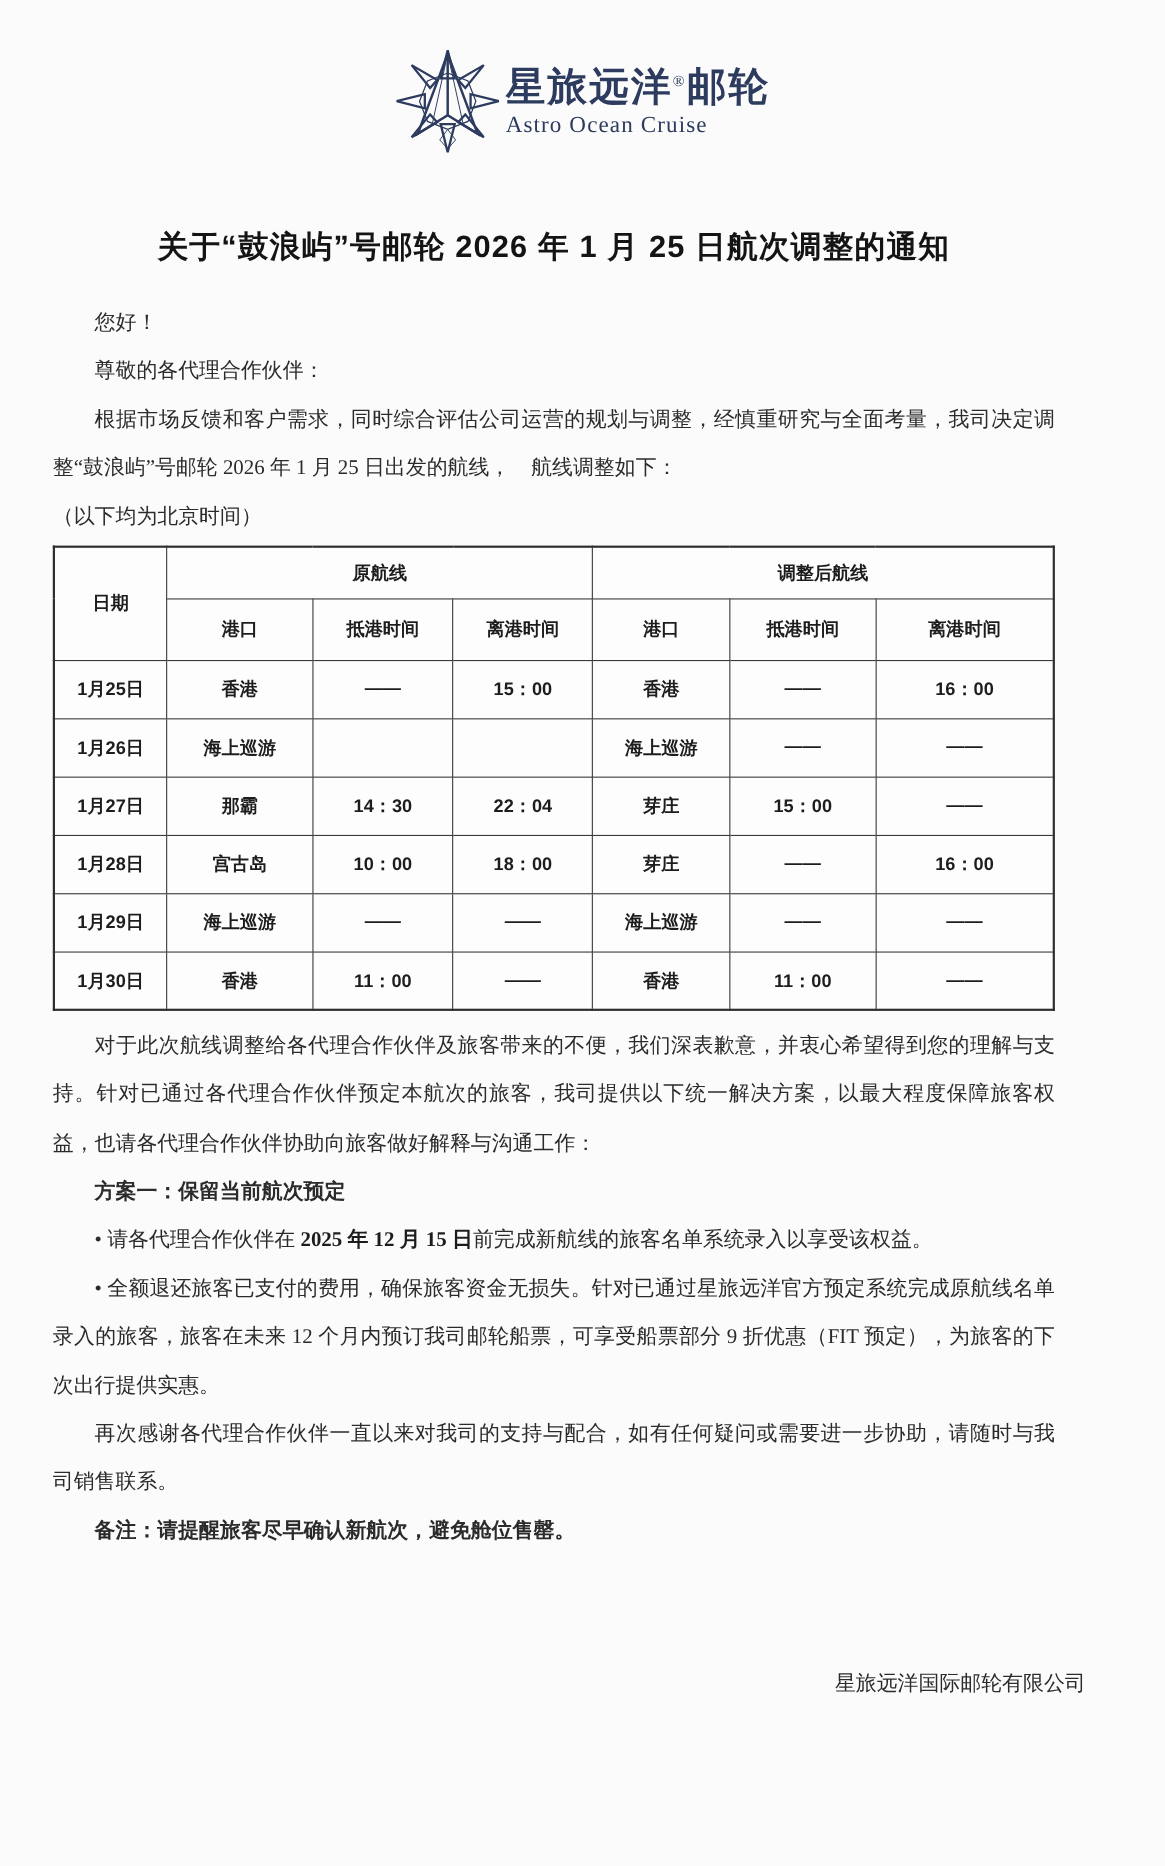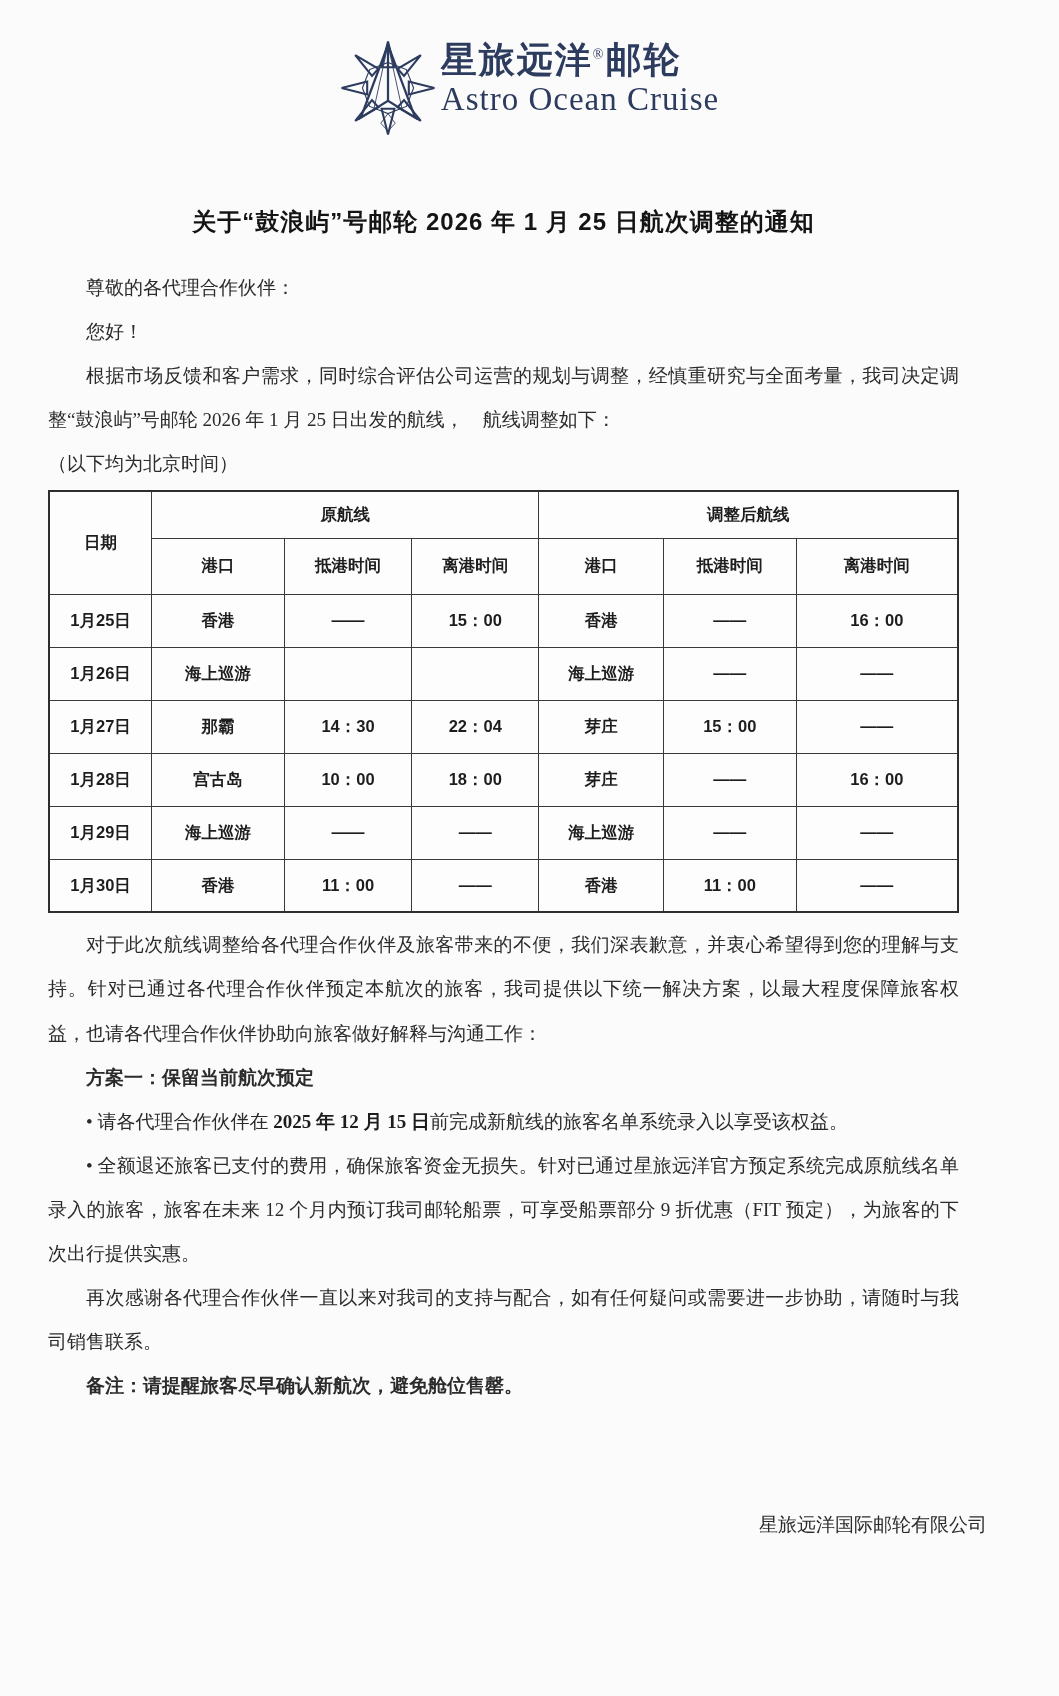--- a/index.html
+++ b/index.html
@@ -11,50 +11,50 @@
     background: #fbfbfb;
     font-family: "Liberation Serif", "DejaVu Serif", serif;
     color: #2b2b2b;
     position: relative;
   }
   .page { padding: 40px 0 30px 0; }
 
   
   .logo-row {
     display: flex;
-    align-items: flex-start;
+    align-items: center;
     justify-content: center;
     gap: 5px;
     margin: 0 auto;
     width: 100%;
     height: 104px;
   }
   .logo-emblem { width: 96px; height: 96px; flex: 0 0 auto; }
   .logo-text { display: flex; flex-direction: column; line-height: 1.15; }
   .logo-cn {
     font-size: 36px;
     font-weight: bold;
     letter-spacing: 2px;
     color: #2c3b5e;
     font-family: "Liberation Serif", "DejaVu Serif", serif;
   }
   .logo-cn sup { font-size: 14px; font-weight: normal; vertical-align: super; }
   .logo-en {
-    font-size: 33px;
+    font-size: 21px;
     color: #2c3b5e;
     letter-spacing: 1px;
     font-family: "Liberation Serif", "DejaVu Serif", serif;
   }
 
   
   .content { padding: 0 100px 0 48px; }
 
   .doc-title {
     text-align: center;
-    font-size: 24px;
+    font-size: 28px;
     font-weight: bold;
     color: #141414;
     font-family: "Liberation Sans", "DejaVu Sans", sans-serif;
     margin-top: 62px;
     margin-bottom: 28px;
     letter-spacing: 1px;
   }
 
   p.body-line {
     font-size: 19px;
@@ -136,22 +136,22 @@
     <div class="logo-text">
       <div class="logo-cn"><span>星旅远洋</span><sup>®</sup><span>邮轮</span></div>
       <div class="logo-en">Astro Ocean Cruise</div>
     </div>
   </div>
 
   <div class="content">
 
     <h1 class="doc-title">关于“鼓浪屿”号邮轮 2026 年 1 月 25 日航次调整的通知</h1>
 
+    <p class="body-line indent">您好！</p>
     <p class="body-line indent">尊敬的各代理合作伙伴：</p>
-    <p class="body-line indent">您好！</p>
     <p class="body-line indent">根据市场反馈和客户需求，同时综合评估公司运营的规划与调整，经慎重研究与全面考量，我司决定调整“鼓浪屿”号邮轮 2026 年 1 月 25 日出发的航线，　航线调整如下：</p>
     <p class="body-line">（以下均为北京时间）</p>
 
     <table class="schedule">
       <colgroup>
         <col style="width:11.3%">
           <col style="width:14.6%">
           <col style="width:14.0%">
         <col style="width:14.0%">
           <col style="width:13.7%">

